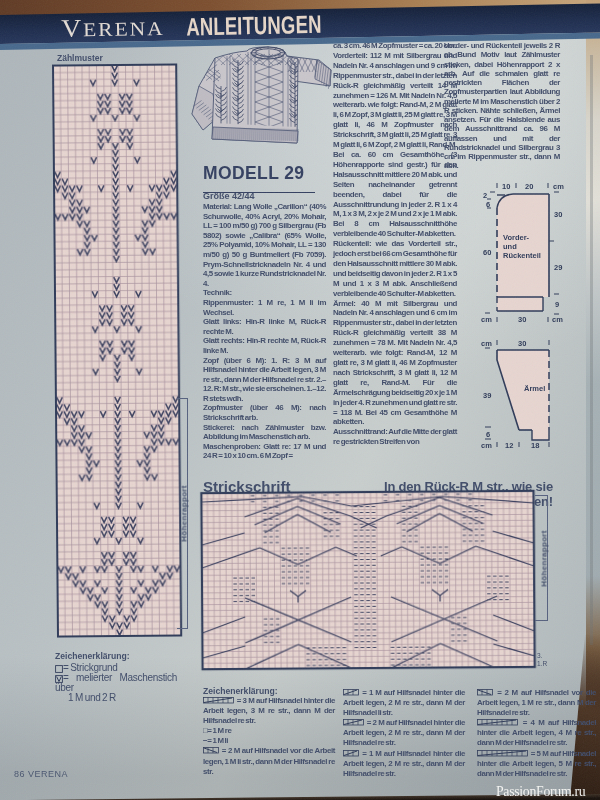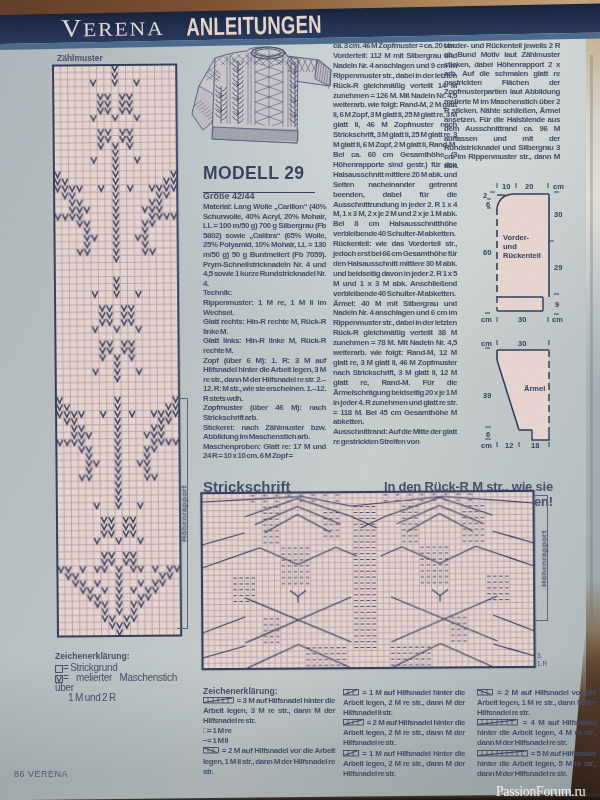--- a/index.html
+++ b/index.html
@@ -113,22 +113,22 @@
       </svg></div>
 
 <div class="t" style="left:203px;top:163px;font-size:17.5px;letter-spacing:0.4px;color:#333f60;border-bottom:1.6px solid #333f60;padding-bottom:8px;padding-right:10px">MODELL 29</div>
 
 <div class="t" style="left:203px;top:191px;font-size:9px">Größe 42/44</div>
 
 <div class="t col" style="left:203px;top:202px;width:123px">
       <p><b>Material:</b> Lang Wolle „Carillon“ (40% Schurwolle, 40% Acryl, 20% Mohair, LL = 100 m/50 g) 700 g Silbergrau (Fb 5802) sowie „Calibra“ (65% Wolle, 25% Polyamid, 10% Mohair, LL = 130 m/50 g) 50 g Buntmeliert (Fb 7059). Prym-Schnellstricknadeln Nr. 4 und 4,5 sowie 1 kurze Rundstricknadel Nr. 4.</p>
       <p><b>Technik:</b></p>
       <p><b>Rippenmuster:</b> 1 M re, 1 M li im Wechsel.</p>
+      <p><b>Glatt links:</b> Hin-R linke M, Rück-R rechte M.</p>
       <p><b>Glatt rechts:</b> Hin-R rechte M, Rück-R linke M.</p>
-      <p><b>Glatt links:</b> Hin-R linke M, Rück-R rechte M.</p>
       <p><b>Zopf</b> (über 6 M): <b>1. R:</b> 3 M auf Hilfsnadel hinter die Arbeit legen, 3 M re str., dann M der Hilfsnadel re str. <b>2.–12. R:</b> M str., wie sie erscheinen. 1.–12. R stets wdh.</p>
       <p><b>Zopfmuster</b> (über 46 M): nach Strickschrift arb.</p>
       <p><b>Stickerei:</b> nach Zählmuster bzw. Abbildung im Maschenstich arb.</p>
       <p><b>Maschenproben:</b> Glatt re: 17 M und 24 R = 10 x 10 cm. 6 M Zopf =</p>
     </div>
 
 <div class="t col" style="left:333px;top:41px;width:124px;line-height:9.9px">
       <p>ca. 3 cm. 46 M Zopfmuster = ca. 20 cm.</p>
       <p><b>Vorderteil:</b> 112 M mit Silbergrau und Nadeln Nr. 4 anschlagen und 9 cm im Rippenmuster str., dabei in der letzten Rück-R gleichmäßig verteilt 14 M zunehmen = 126 M. Mit Nadeln Nr. 4,5 weiterarb. wie folgt: Rand-M, 2 M glatt li, 6 M Zopf, 3 M glatt li, 25 M glatt re, 3 M glatt li, 46 M Zopfmuster nach Strickschrift, 3 M glatt li, 25 M glatt re, 3 M glatt li, 6 M Zopf, 2 M glatt li, Rand-M. Bei ca. 60 cm Gesamthöhe (3 Höhenrapporte sind gestr.) für den Halsausschnitt mittlere 20 M abk. und Seiten nacheinander getrennt beenden, dabei für die Ausschnittrundung in jeder 2. R 1 x 4 M, 1 x 3 M, 2 x je 2 M und 2 x je 1 M abk. Bei 8 cm Halsausschnitthöhe verbleibende 40 Schulter-M abketten.</p>
       <p><b>Rückenteil:</b> wie das Vorderteil str., jedoch erst bei 66 cm Gesamthöhe für den Halsausschnitt mittlere 30 M abk. und beidseitig davon in jeder 2. R 1 x 5 M und 1 x 3 M abk. Anschließend verbleibende 40 Schulter-M abketten.</p>

